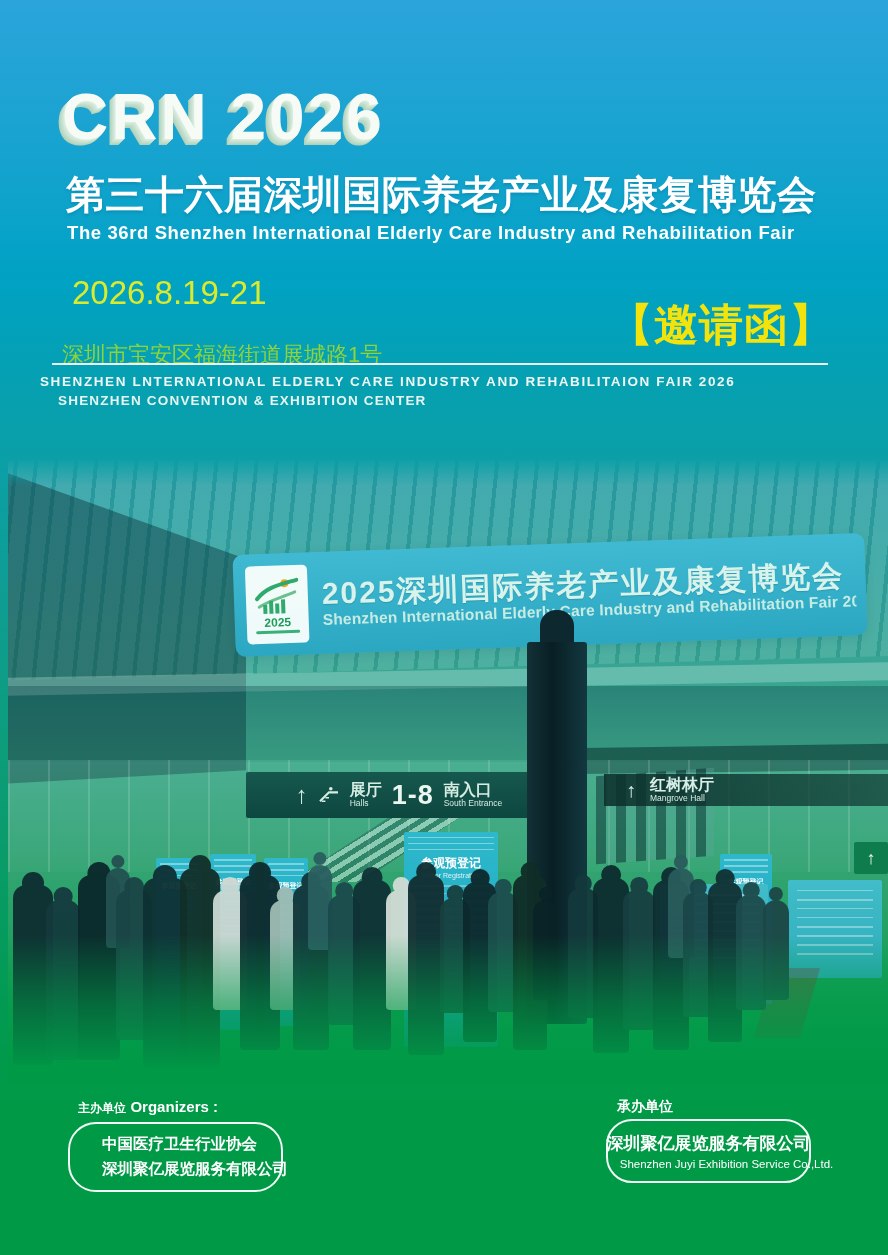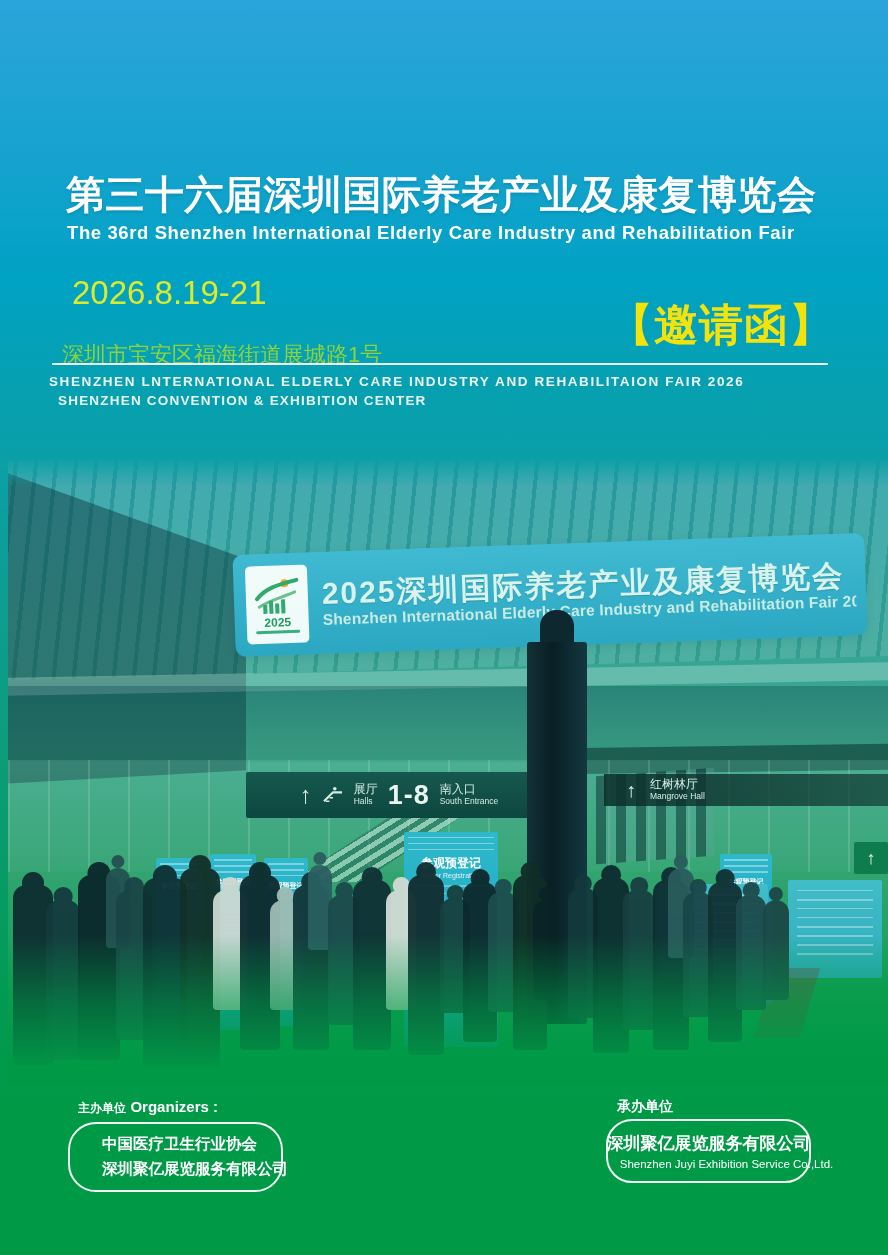--- a/index.html
+++ b/index.html
@@ -47,21 +47,21 @@
   .invitation{
     position:absolute; right:54px; top:296px;
     font-size:44px; font-weight:900; color:#f2e30c; letter-spacing:1px;
     white-space:nowrap;
   }
   .rule{
     position:absolute; left:52px; top:363px; width:776px; height:2px;
     background:rgba(255,255,255,.92);
   }
   .caps1{
-    position:absolute; left:49px; top:374px;
+    position:absolute; left:40px; top:374px;
     font-size:13.5px; font-weight:bold; letter-spacing:1.6px; color:#eef8f6;
     white-space:nowrap;
   }
   .caps2{
     position:absolute; left:58px; top:393px;
     font-size:13.5px; font-weight:bold; letter-spacing:1.2px; color:#e6f5f2;
     white-space:nowrap;
   }
 
   
@@ -123,21 +123,21 @@
 
   
   .sign-halls{
     position:absolute; left:238px; top:312px; width:306px; height:46px;
     background:linear-gradient(180deg,#16584e,#0d473f);
     color:#d5ece3; display:flex; align-items:center; justify-content:center; gap:10px;
     border-radius:2px;
   }
   .sign-halls .arrow{ font-size:24px; font-weight:bold; line-height:1; }
   .sign-stack{ display:flex; flex-direction:column; align-items:flex-start; line-height:1.15; }
-  .sign-stack .s-cn{ font-size:12px; font-weight:normal; }
+  .sign-stack .s-cn{ font-size:16px; font-weight:bold; }
   .sign-stack .s-en{ font-size:8.5px; }
   .sign-range{ font-size:27px; font-weight:bold; letter-spacing:1px; color:#eaf6f0; }
   .esc-icon{ width:22px; height:18px; flex:0 0 auto; }
   .sign-mangrove{
     position:absolute; left:596px; top:314px; width:292px; height:32px;
     background:linear-gradient(90deg, rgba(12,48,44,.88), rgba(12,48,44,.65));
     color:#d8efe7; display:flex; align-items:center; gap:14px; padding-left:22px;
   }
   .sign-mangrove .arrow{ font-size:20px; font-weight:bold; }
   .sign-mini{
@@ -225,20 +225,21 @@
     display:flex; flex-direction:column; justify-content:center; align-items:center; gap:3px;
   }
   .under-box .ucn{ color:#fff; font-size:17px; font-weight:bold; white-space:nowrap; }
   .under-box .uen{ color:#fff; font-size:11.5px; white-space:nowrap;margin-left:36px; }
 </style>
 </head>
 <body>
 
 <div class="poster">
 
+  <div class="crn-title">CRN 2026</div>
   <div class="cn-title">第三十六届深圳国际养老产业及康复博览会</div>
   <div class="en-title">The 36rd Shenzhen International Elderly Care Industry and Rehabilitation Fair</div>
   <div class="date-line">2026.8.19-21</div>
   <div class="address-line">深圳市宝安区福海街道展城路1号</div>
   <div class="invitation">【邀请函】</div>
   <div class="rule"></div>
   <div class="caps1">SHENZHEN LNTERNATIONAL ELDERLY CARE INDUSTRY AND REHABILITAION FAIR 2026</div>
   <div class="caps2">SHENZHEN CONVENTION &amp; EXHIBITION CENTER</div>
 
   <div class="photo">

